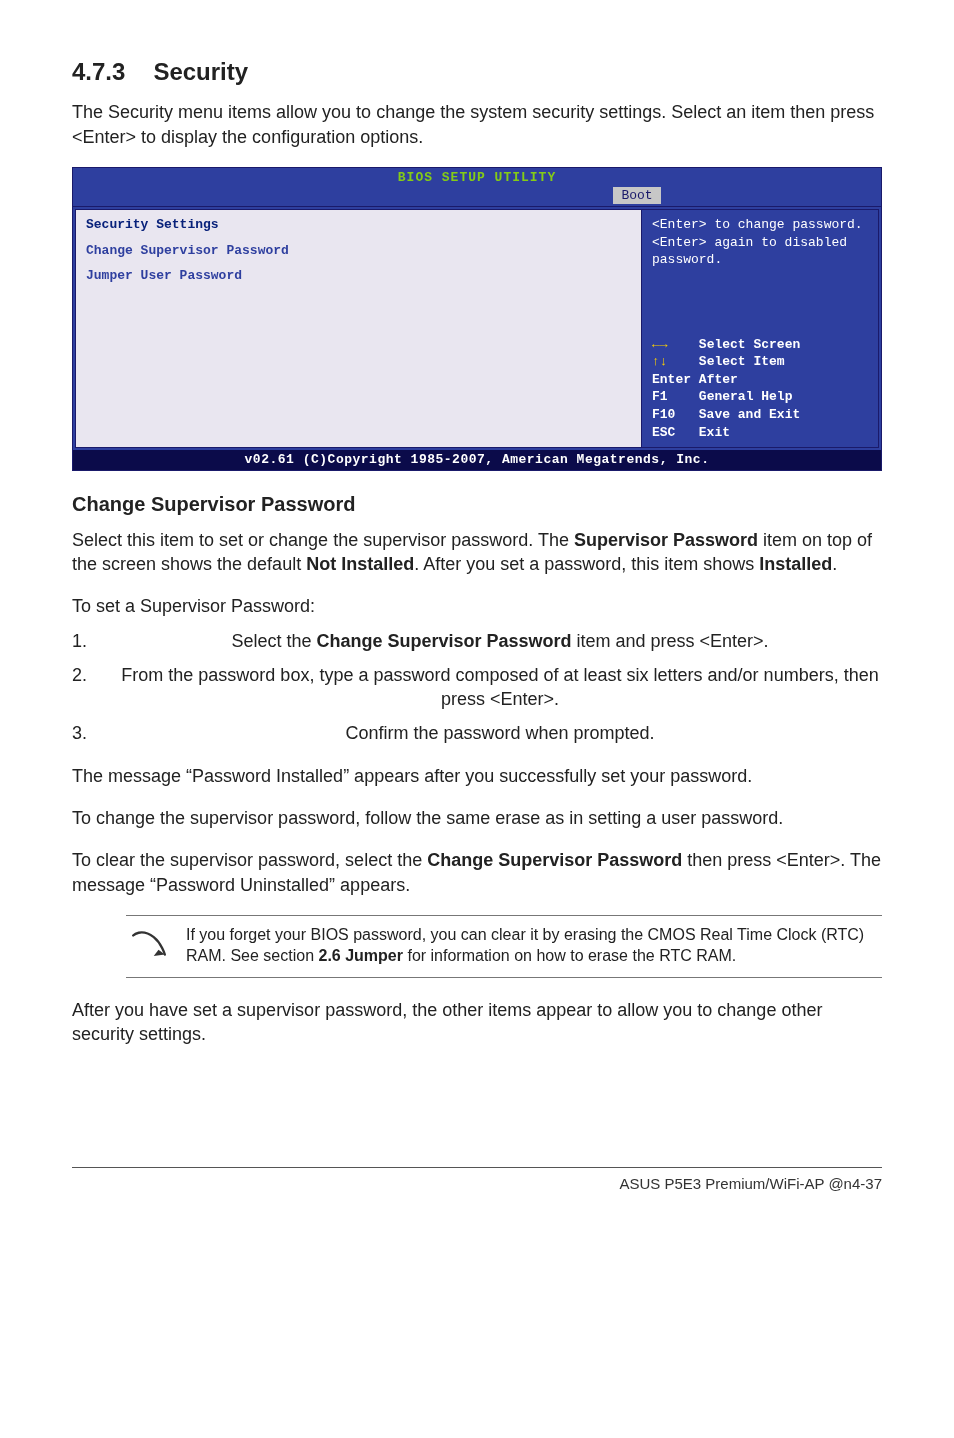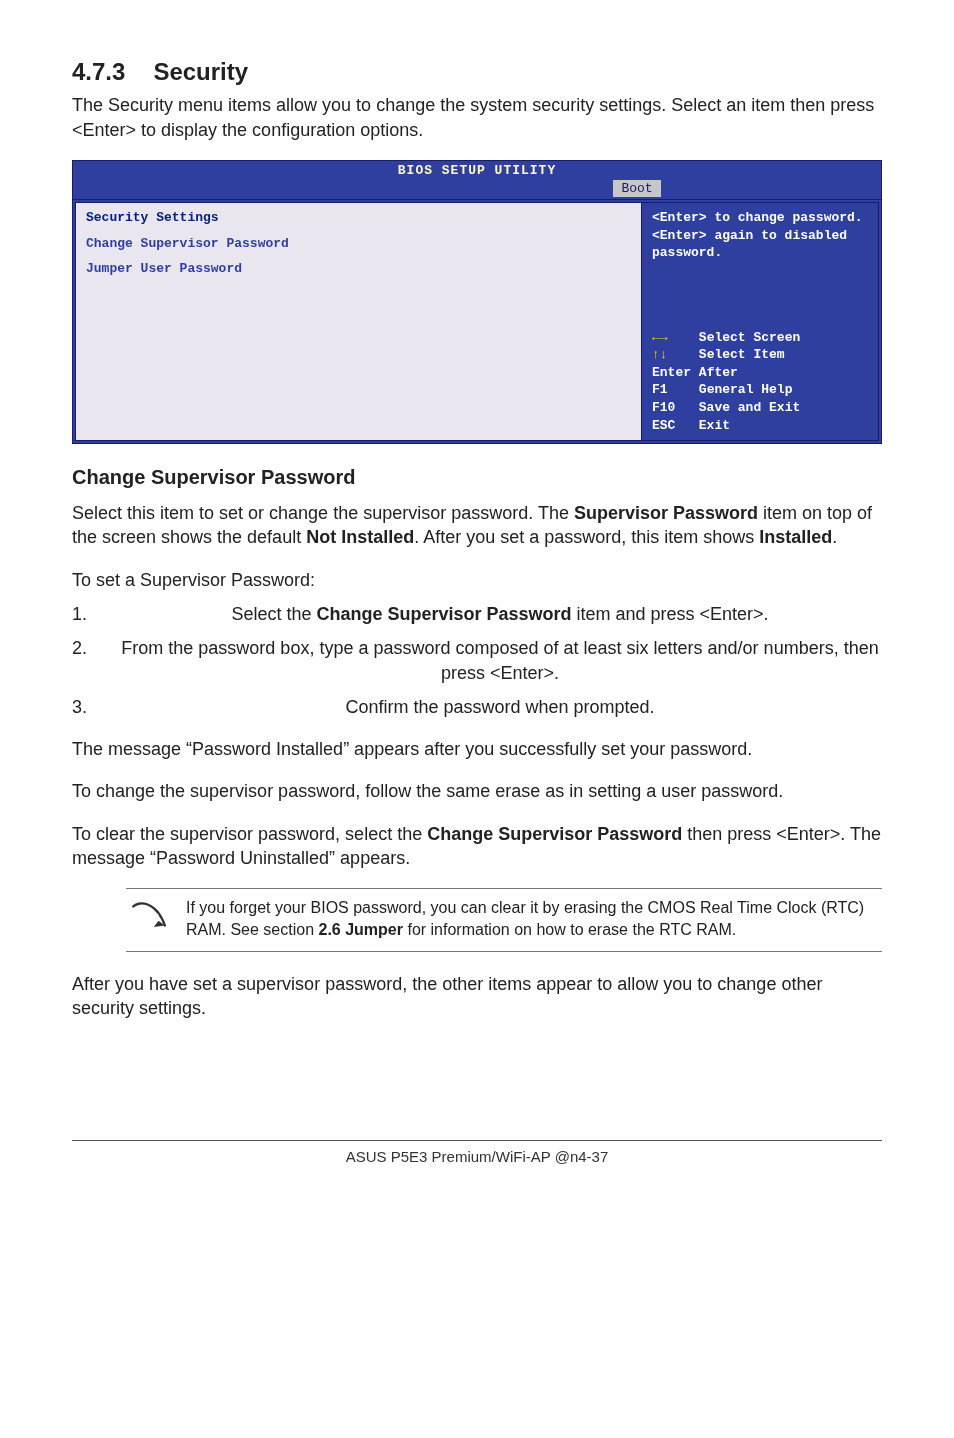--- a/index.html
+++ b/index.html
@@ -8,21 +8,21 @@
     background: #fff;
     color: #222;
     width: 954px;
     margin: 0 auto;
     padding: 56px 72px 30px 72px;
     line-height: 1.35;
   }
   .heading-section {
     font-size: 24px;
     font-weight: bold;
-    margin-bottom: 5px;
+    margin-bottom: 12px;
   }
   .heading-section .idx { display: inline-block; margin-right: 28px; }
   .body-text {
     font-size: 18px;
     margin-bottom: 18px;
   }
   .body-text.tight { margin-bottom: 10px; }
   .bios-box {
     border: 1px solid #1a1a6a;
     width: 100%;
@@ -31,21 +31,21 @@
     font-family: "Courier New", monospace;
     font-size: 13px;
     margin-bottom: 20px;
   }
   .bios-header {
     background: #2e3f9f;
     padding: 1px 0 0 0;
     text-align: center;
   }
   .bios-title {
-    color: #fef9c3;
+    color: #84cc16;
     font-weight: bold;
     letter-spacing: 1px;
   }
   .bios-tab-row {
     text-align: center;
     padding-bottom: 2px;
   }
   .bios-tab {
     display: inline-block;
     background: #c7c7c7;
@@ -80,21 +80,21 @@
     background: #2e3f9f;
     color: #fff;
     border: 1px solid #1a1a6a;
     border-left: 1px solid #1a1a6a;
     margin: 2px 2px 2px 0;
     padding: 6px 10px;
     display: flex;
     flex-direction: column;
     justify-content: space-between;
   }
-  .bios-right .hint { font-weight: bold; }
+  .bios-right .hint { font-weight: normal; }
   .bios-right .keys { font-weight: bold; }
   .key-row { white-space: pre; }
   .arrow-lr { color: #fcd000; font-weight: bold;}
   .arrow-ud { color: #fcd000; font-weight: bold;}
   .bios-footer {
     background: #0b0b4a;
     color: #fff;
     text-align: center;
     font-weight: bold;
     padding: 1px 0;
@@ -120,27 +120,27 @@
     flex: 0 0 46px;
   }
   ol.steps li .txt { flex: 1; text-align: center; }
   .note-block {
     display: flex;
     border-top: 1px solid #777;
     border-bottom: 1px solid #777;
     padding: 8px 4px 10px 4px;
     margin: 0 0 20px 54px;
     gap: 18px;
-    align-items: center;
+    align-items: flex-end;
   }
   .note-icon svg { width: 38px; height: 32px; }
   .note-text { font-size: 16px; line-height: 1.35; }
   .footer-row {
     display: flex;
-    justify-content: center;
+    justify-content: flex-end;
     font-size: 15px;
     color: #333;
     border-top: 1px solid #555;
     padding-top: 6px;
     margin-top: 120px;
   }
   b, strong { font-weight: bold; }
 </style>
 </head>
 <body>
@@ -170,20 +170,21 @@
       <div class="keys">
         <div class="key-row"><span class="arrow-lr">←→</span>    <span>Select Screen</span></div>
         <div class="key-row"><span class="arrow-ud">↑↓</span>    <span>Select Item</span></div>
         <div class="key-row"><span>Enter</span> <span>After</span></div>
         <div class="key-row"><span>F1</span>    <span>General Help</span></div>
         <div class="key-row"><span>F10</span>   <span>Save and Exit</span></div>
         <div class="key-row"><span>ESC</span>   <span>Exit</span></div>
       </div>
     </div>
   </div>
+  <div class="bios-footer">v02.61 (C)Copyright 1985-2007, American Megatrends, Inc.</div>
 </div>
 
 <div class="subheading">Change Supervisor Password</div>
 
 <p class="body-text">
   <span>Select this item to set or change the supervisor password. The </span><b>Supervisor Password</b><span> item on top of the screen shows the default </span><b>Not Installed</b><span>. After you set a password, this item shows </span><b>Installed</b><span>.</span>
 </p>
 
 <p class="body-text tight">To set a Supervisor Password:</p>
 

